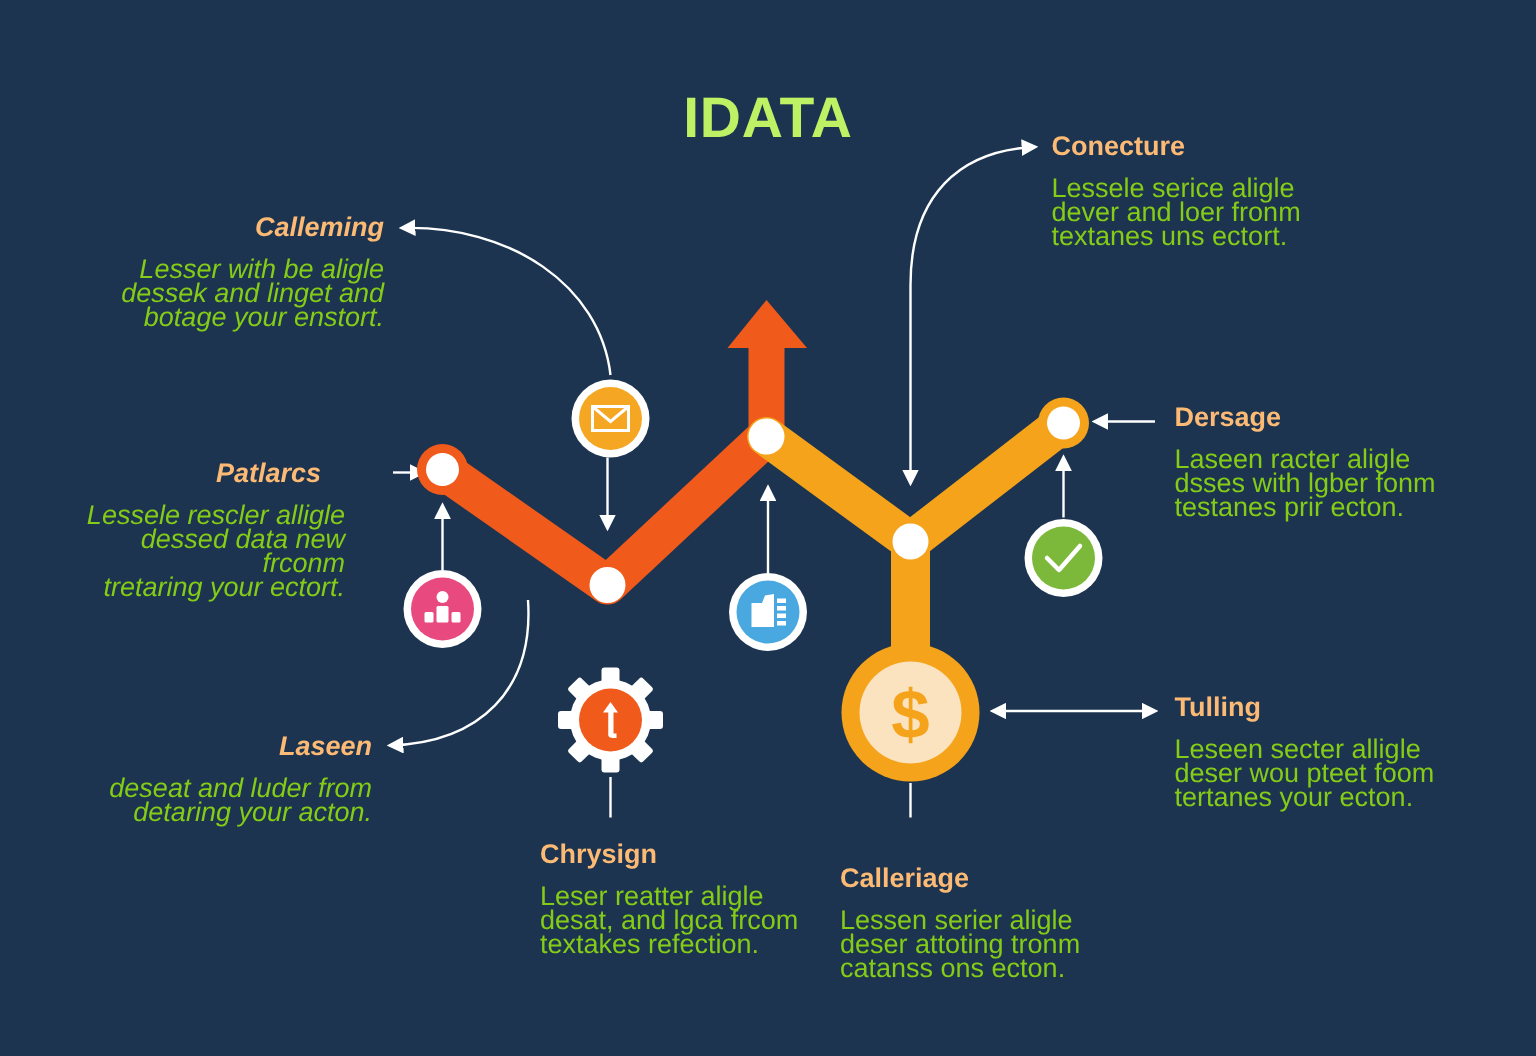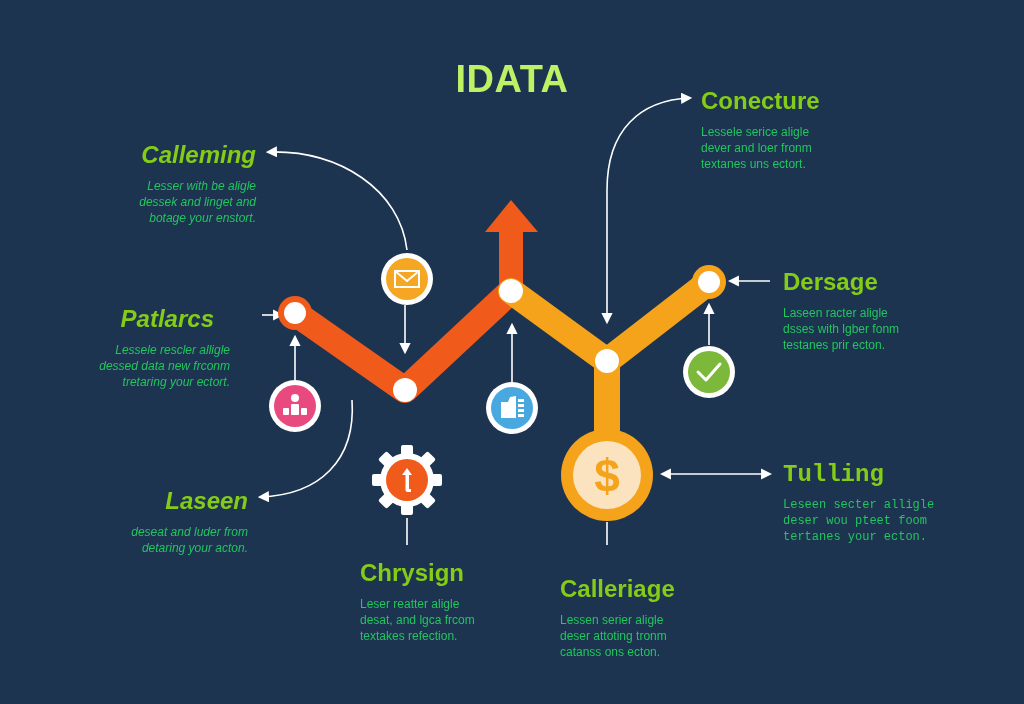--- a/index.html
+++ b/index.html
@@ -10,22 +10,22 @@
       color: #ffffff;
       position: relative;
     }
     .canvas { position: absolute; left: 0; top: 0; width: 1024px; height: 704px; }
     .title {
       position: absolute; left: 0; width: 1024px; top: 58px;
       text-align: center; font-size: 38px; font-weight: bold; letter-spacing: 0.5px;
       color: #bef264;
     }
     .block { position: absolute; }
-    .block .heading { font-size: 24px; font-weight: bold; color: #84cc16; margin-bottom: 9px; }
-    .block .desc { font-size: 12px; line-height: 16px; color: #22c55e; }
+    .block .heading { font-size: 18px; font-weight: bold; color: #fdba74; margin-bottom: 9px; }
+    .block .desc { font-size: 18px; line-height: 16px; color: #84cc16; }
     .right-align { text-align: right; font-style: italic; }
     .left-align { text-align: left; }
     svg text { font-family: "Liberation Sans", sans-serif; }
   </style>
 </head>
 <body>
 
 <div class="canvas">
 
   <svg width="1024" height="704" viewBox="0 0 1024 704" style="position:absolute;left:0;top:0">
@@ -178,21 +178,21 @@
   </div>
 
   <div class="block right-align" style="left:50px; top:487px; width:198px;">
     <div class="heading">Laseen</div>
     <div class="desc">
       <div>deseat and luder from</div>
       <div>detaring your acton.</div>
     </div>
   </div>
 
-  <div class="block left-align" style="left:783px; top:461px; width:220px;font-family:Liberation Mono, monospace;">
+  <div class="block left-align" style="left:783px; top:461px; width:220px;">
     <div class="heading">Tulling</div>
     <div class="desc">
       <div>Leseen secter alligle</div>
       <div>deser wou pteet foom</div>
       <div>tertanes your ecton.</div>
     </div>
   </div>
 
   <div class="block left-align" style="left:360px; top:559px; width:190px;">
     <div class="heading">Chrysign</div>

